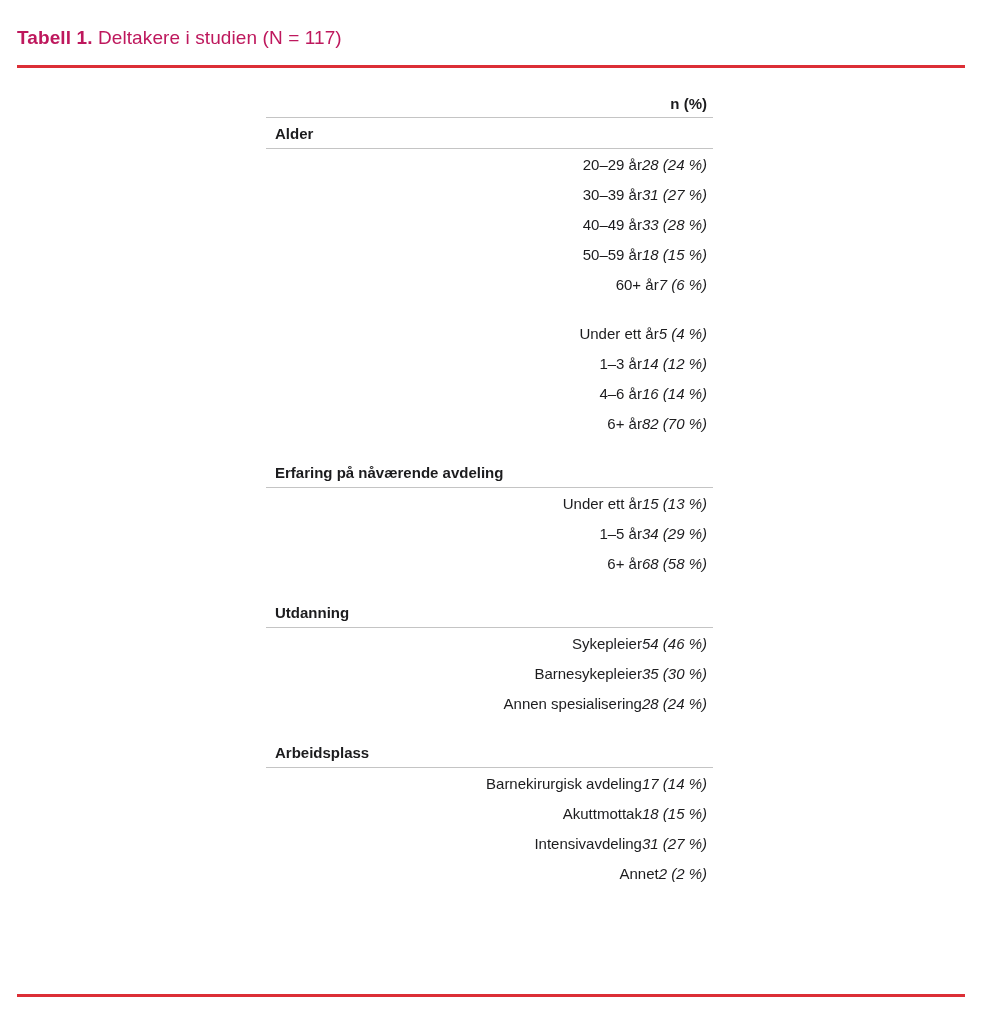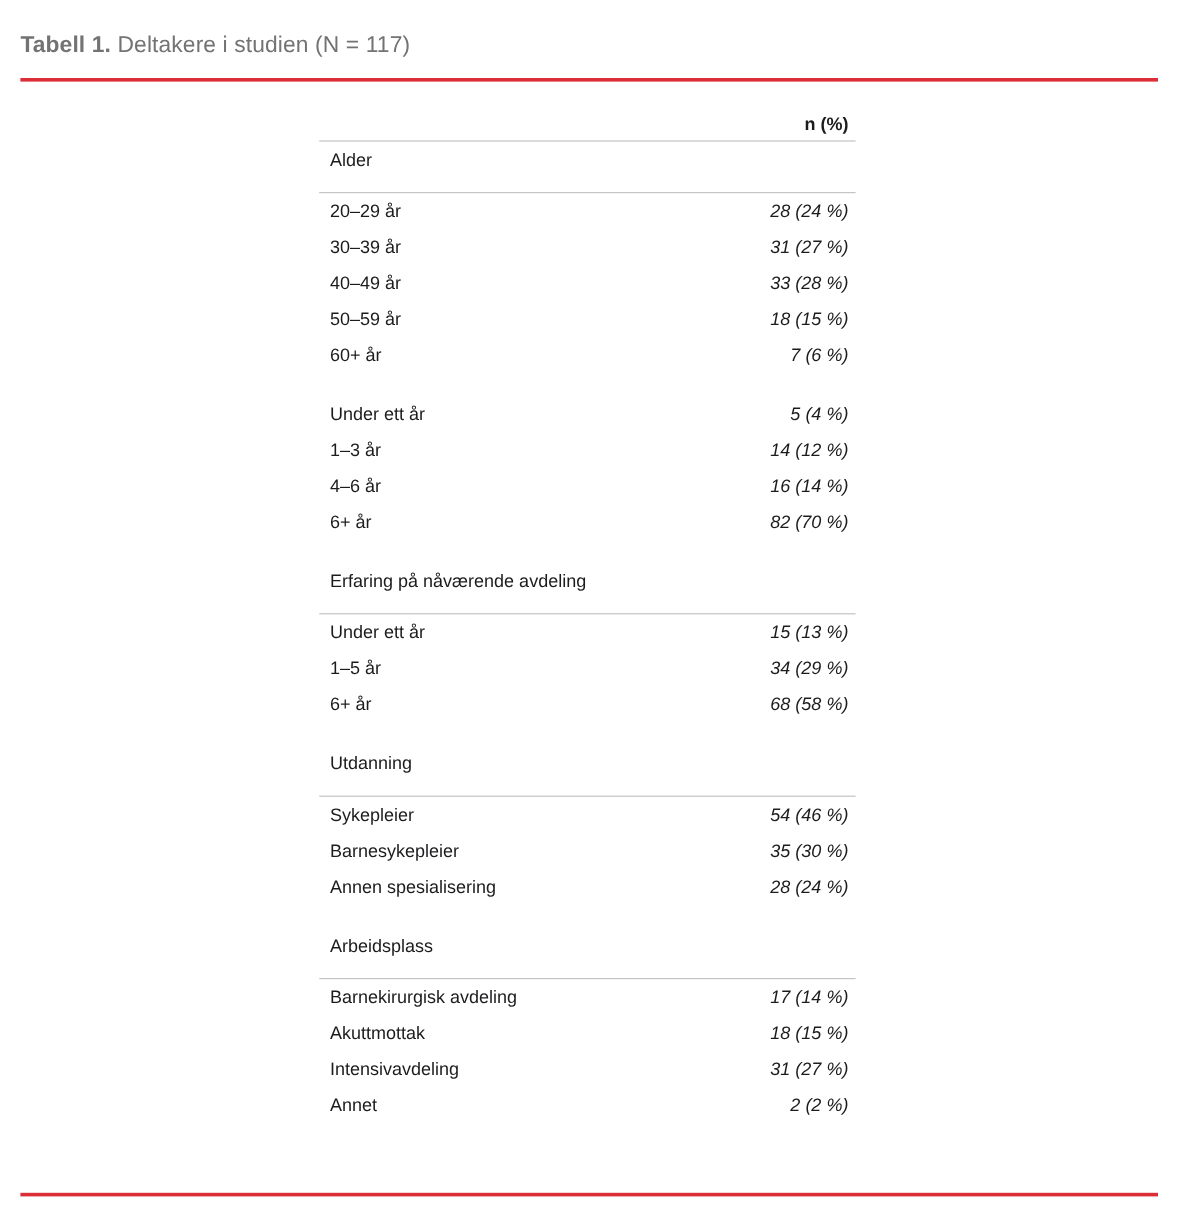--- a/index.html
+++ b/index.html
@@ -15,21 +15,21 @@
     color: #1b1b1d;
     overflow: hidden;
   }
   .title {
     position: absolute;
     left: 17px;
     top: 27px;
     margin: 0;
     font-size: 19px;
     font-weight: 400;
-    color: #737373;
+    color: #be185d;
     letter-spacing: 0.1px;
     white-space: nowrap;
   }
   .title .bold { font-weight: 700; }
   .rule {
     position: absolute;
     left: 17px;
     width: 948px;
     height: 3px;
     background: #dc2e36;
@@ -50,28 +50,28 @@
     justify-content: flex-end;
     align-items: center;
     padding: 0 6px 0 9px;
     border-bottom: 1px solid #c4c4c4;
     font-weight: 700;
   }
   .section-header {
     height: 30px;
     display: flex;
     align-items: center;
-    padding: 0 6px 12px 9px;
+    padding: 0 6px 0 9px;
     border-bottom: 1px solid #c4c4c4;
-    font-weight: 400;
+    font-weight: 700;
   }
   .row {
     height: 30px;
     display: flex;
-    justify-content: space-between;
+    justify-content: flex-end;
     align-items: center;
     padding: 0 6px 0 9px;
   }
   .row .label { text-align: left; }
   .row .value { text-align: right; font-style: italic; }
   .section-spacer { height: 19px; }
 </style>
 </head>
 <body>
 

